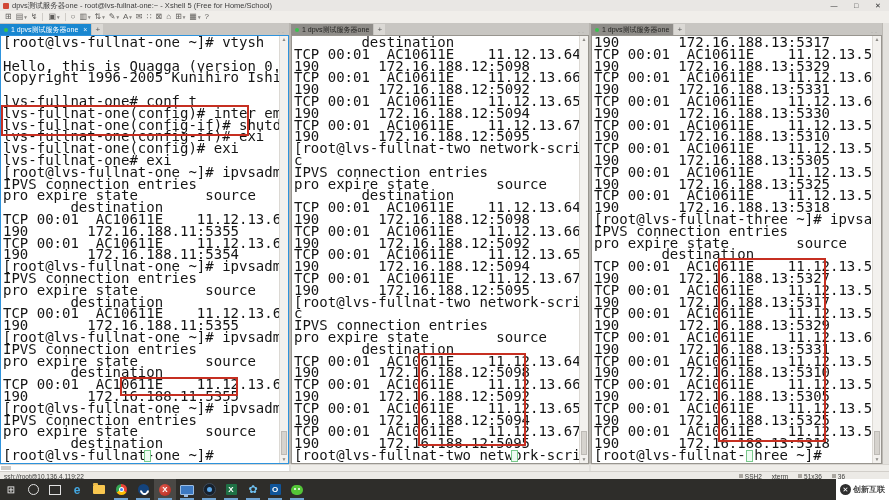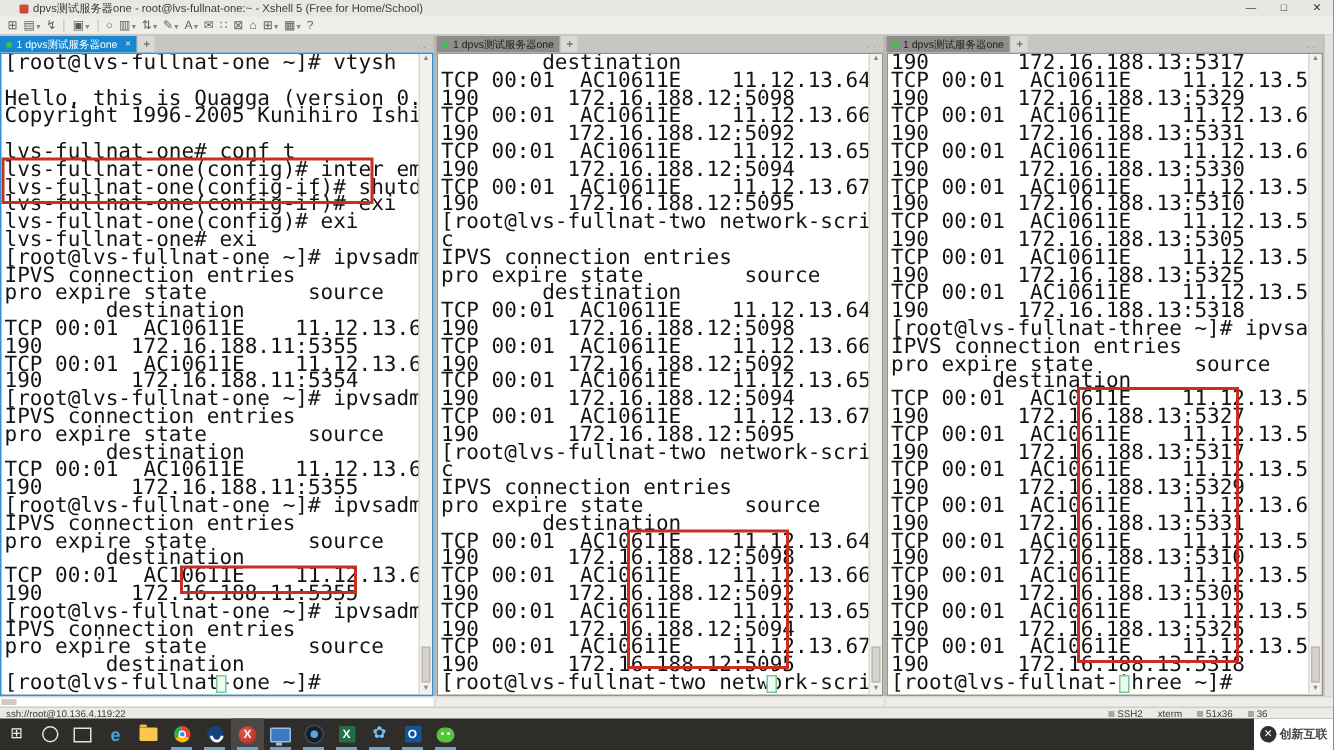--- a/index.html
+++ b/index.html
@@ -1,21 +1,21 @@
 <!DOCTYPE html>
 <html><head>
 <meta charset="utf-8">
 <style>
   html,body{margin:0;padding:0;background:#444;}
   .screen{position:relative;width:889px;height:500px;overflow:hidden;background:#e8e6e2;
           font-family:"Liberation Sans",sans-serif;}
 
   
   .titlebar{position:absolute;top:0;left:0;right:0;height:11px;background:#e9e7e4;
-            display:flex;align-items:center;padding-left:13px;font-size:7.5px;color:#3c3c3c;}
+            display:flex;align-items:center;padding-left:3px;font-size:7.5px;color:#3c3c3c;}
   .appicon{width:6px;height:6px;background:#d14836;border-radius:1px;margin-right:3px;flex:0 0 auto;}
   .title-text{white-space:nowrap;overflow:hidden;}
   .wincontrols{margin-left:auto;display:flex;flex:0 0 auto;}
   .wbtn{width:22px;text-align:center;font-size:7px;color:#333;line-height:11px;}
 
   
   .toolbar{position:absolute;top:11px;left:0;right:0;height:12px;background:#f0eeea;
            border-bottom:1px solid #d7d4cf;display:flex;align-items:center;padding-left:3px;color:#5f5d5a;}
   .tbtn{display:flex;align-items:center;height:12px;padding:0 2px;}
   .tbtn i{font-style:normal;font-size:8px;line-height:12px;}

